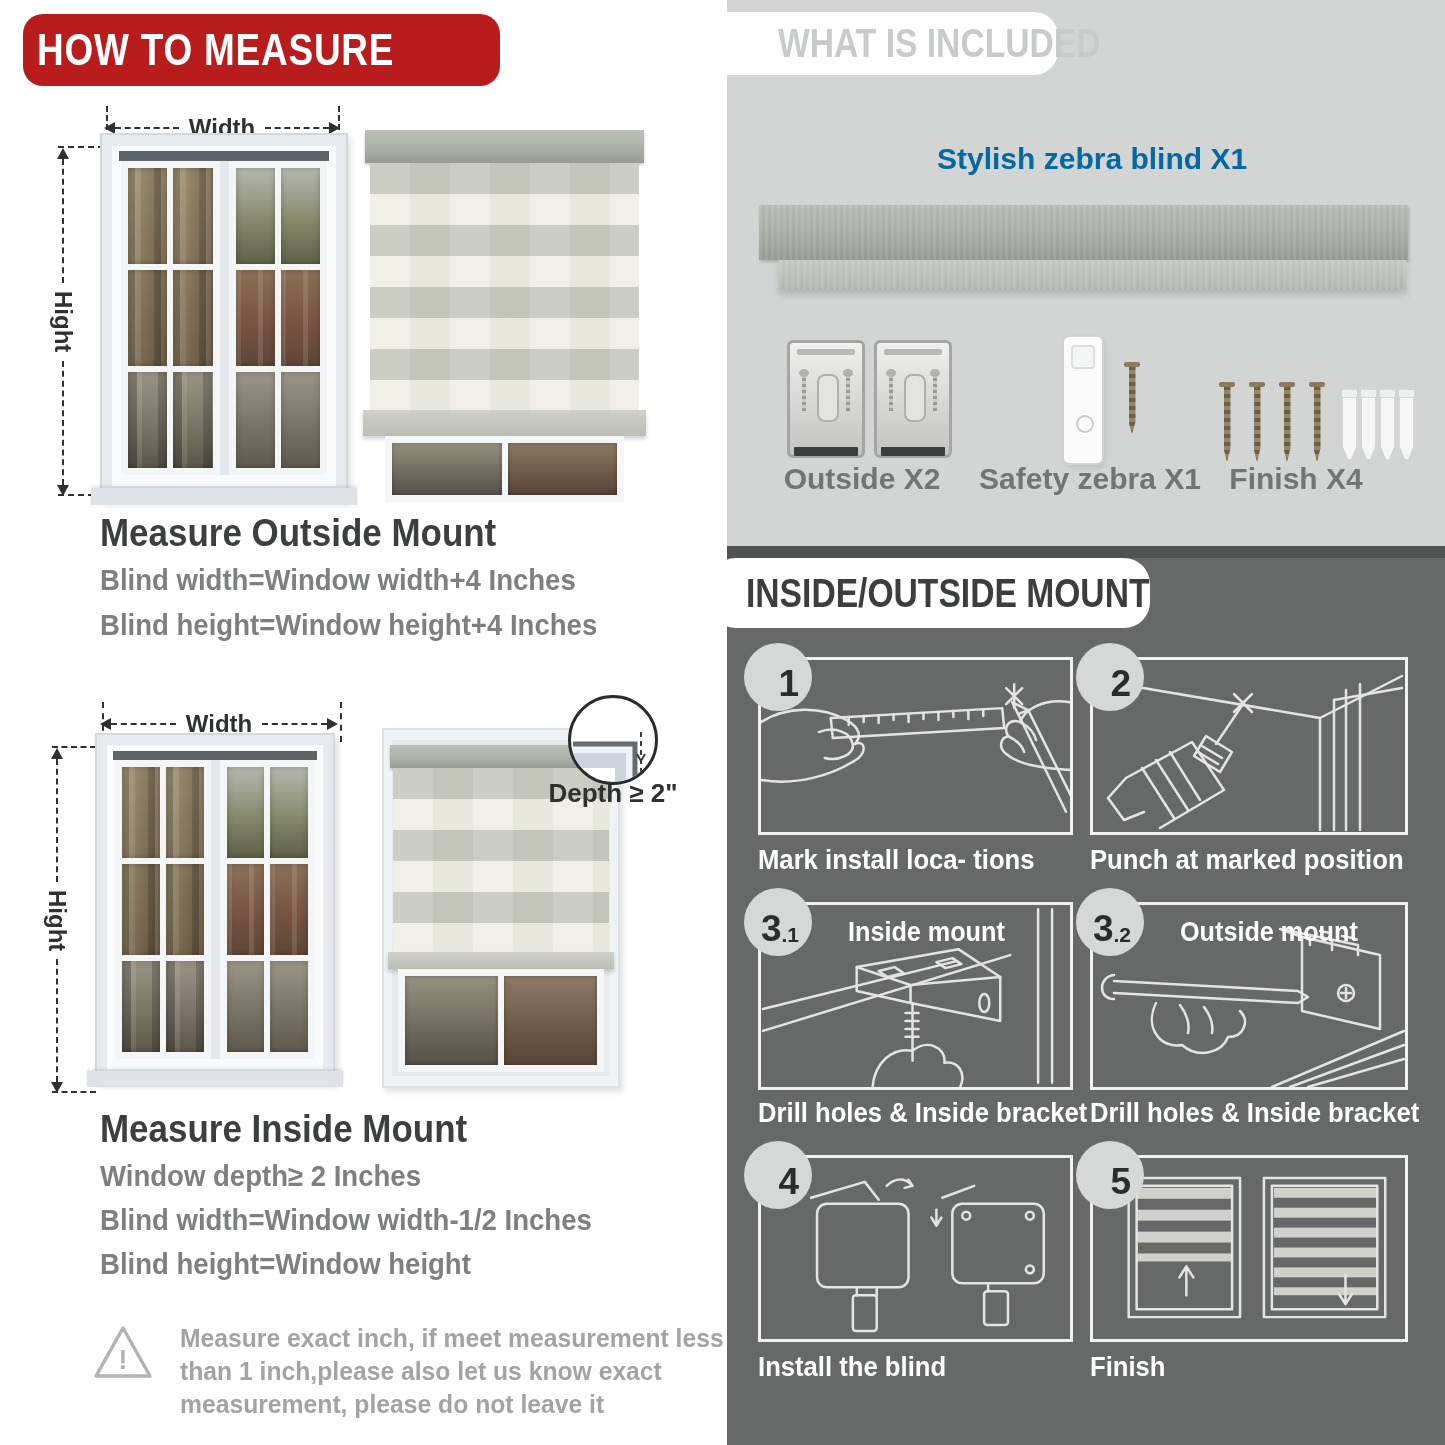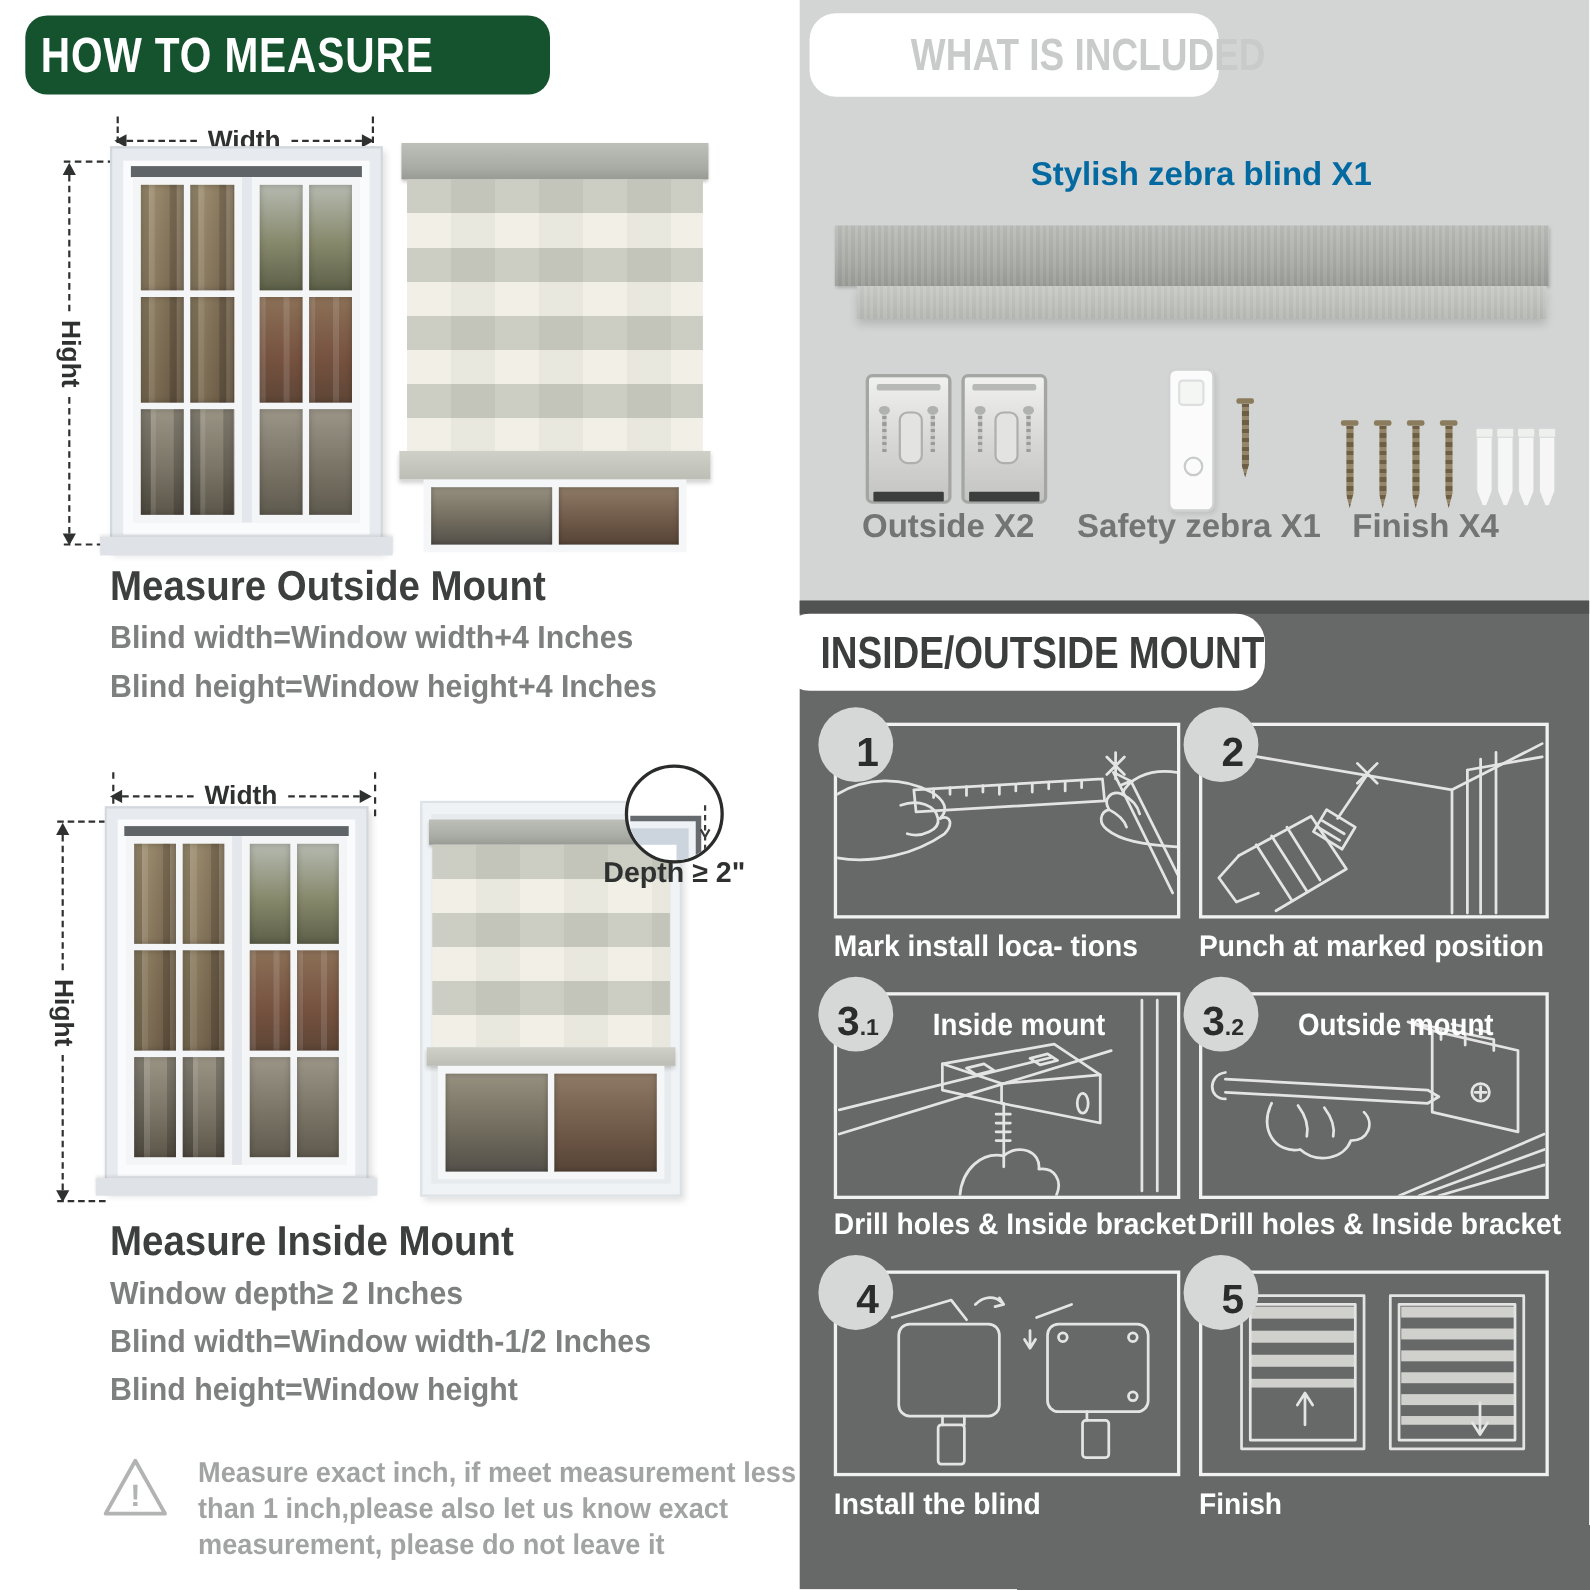--- a/index.html
+++ b/index.html
@@ -2,28 +2,28 @@
 <html><head>
 <meta charset="utf-8">
 <style>
   html,body{margin:0;padding:0;background:#ffffff;}
   body{font-family:"Liberation Sans","DejaVu Sans",sans-serif;}
   #stage{position:relative;width:1445px;height:1445px;background:#ffffff;overflow:hidden;}
   .abs{position:absolute;}
   .cond{transform:scaleX(.82);transform-origin:left center;}
 
   
-  .hdr-left{left:23px;top:14px;width:477px;height:72px;background:#14532d;border-radius:20px;
+  .hdr-left{left:23px;top:14px;width:477px;height:72px;background:#b91c1c;border-radius:20px;
             display:flex;align-items:center;padding-left:14px;box-sizing:border-box;}
   .hdr-left span{color:#ffffff;font-size:45px;font-weight:bold;letter-spacing:1px;white-space:nowrap;}
   .sec-title{font-size:38px;font-weight:bold;color:#3d3f3e;white-space:nowrap;transform:scaleX(.92);transform-origin:left center;}
   .formula{font-size:29px;font-weight:bold;color:#7e807f;white-space:nowrap;transform:scaleX(.95);transform-origin:left center;}
 
   
-  .h-arrow{display:flex;align-items:center;}
+  .h-arrow{display:flex;align-items:center;justify-content:flex-end;}
   .h-arrow .line{flex:1;border-top:2px dashed #2f3130;height:0;}
   .h-arrow .lbl{padding:0 10px;font-size:24px;font-weight:bold;color:#2f3130;}
   .tri-l{width:0;height:0;border-top:6px solid transparent;border-bottom:6px solid transparent;border-right:11px solid #2f3130;}
   .tri-r{width:0;height:0;border-top:6px solid transparent;border-bottom:6px solid transparent;border-left:11px solid #2f3130;}
   .v-arrow{display:flex;flex-direction:column;align-items:center;}
   .v-arrow .vline{flex:1;border-left:2px dashed #2f3130;width:0;}
   .v-arrow .lbl{writing-mode:vertical-rl;font-size:24px;font-weight:bold;color:#2f3130;padding:8px 0;}
   .tri-u{width:0;height:0;border-left:6px solid transparent;border-right:6px solid transparent;border-bottom:11px solid #2f3130;}
   .tri-d{width:0;height:0;border-left:6px solid transparent;border-right:6px solid transparent;border-top:11px solid #2f3130;}
   .vtick{border-left:2px dashed #2f3130;width:0;}
@@ -58,21 +58,21 @@
   
   .callout{border-radius:50%;border:3px solid #2a2c2b;background:#ffffff;overflow:hidden;}
   .depth-lbl{font-size:26px;font-weight:bold;color:#2f3130;text-align:center;white-space:nowrap;}
 
   
   .warn-text{font-size:26px;font-weight:bold;color:#a2a4a3;line-height:33px;white-space:nowrap;transform:scaleX(.95);transform-origin:left top;}
 
   
   .panel-top{left:727px;top:0;width:718px;height:546px;background:#d3d5d4;}
   .band{background:#ffffff;border-radius:24px;display:flex;align-items:center;box-sizing:border-box;}
-  .band-included{left:736px;top:12px;width:372px;height:76px;padding-left:92px;}
+  .band-included{left:686px;top:12px;width:372px;height:63px;padding-left:92px;}
   .band-included span{color:#c9cbca;font-size:41px;font-weight:bold;white-space:nowrap;}
   .blind-title{font-size:30px;font-weight:bold;color:#0369a1;text-align:center;white-space:nowrap;}
   .headrail{background:linear-gradient(180deg,#bcbeba 0%,#aaaca8 60%,#9b9d99 100%);
     background-image:repeating-linear-gradient(90deg,rgba(255,255,255,.05) 0 3px,rgba(0,0,0,.03) 3px 6px),linear-gradient(180deg,#bcbeba 0%,#aaaca8 60%,#9b9d99 100%);
     box-shadow:1px 2px 3px rgba(0,0,0,.18);}
   .headrail2{background:linear-gradient(180deg,#c9cbc7 0%,#b6b8b4 100%);
     background-image:repeating-linear-gradient(90deg,rgba(255,255,255,.06) 0 3px,rgba(0,0,0,.02) 3px 6px),linear-gradient(180deg,#c9cbc7 0%,#b6b8b4 100%);
     box-shadow:0 5px 8px rgba(0,0,0,.15);}
   .item-lbl{font-size:30px;font-weight:bold;color:#737574;text-align:center;white-space:nowrap;}
   .bracket{border:3px solid #a4a6a4;border-radius:6px;background:linear-gradient(180deg,#f0f0ee 0%,#d6d6d4 55%,#c4c4c2 100%);box-sizing:border-box;}

